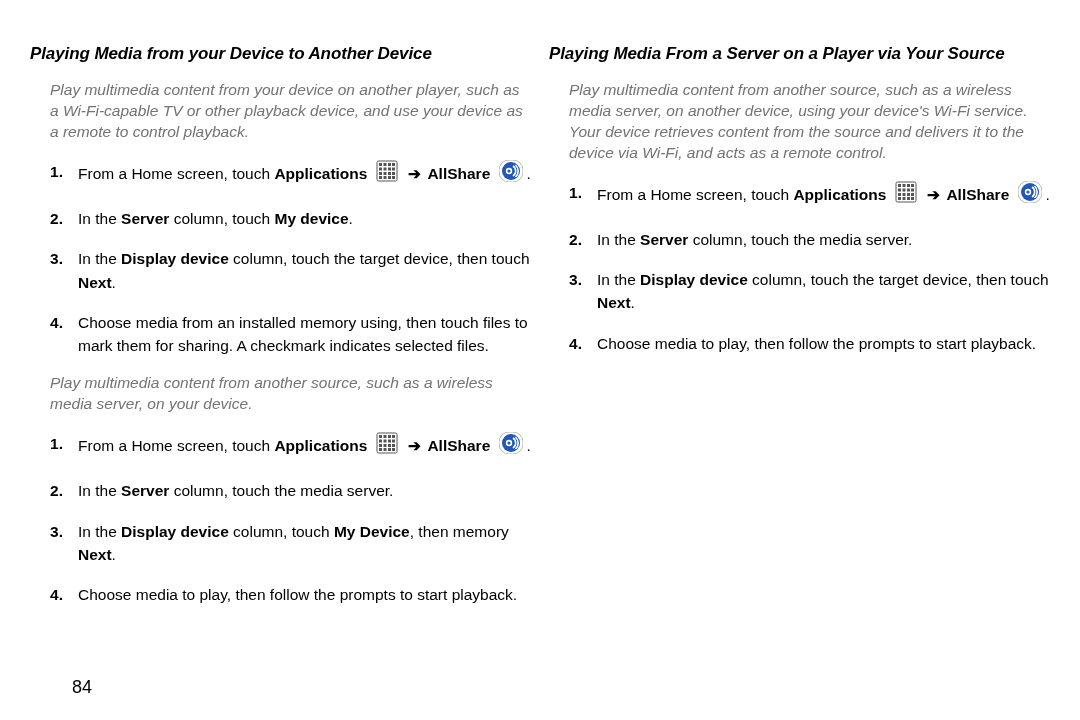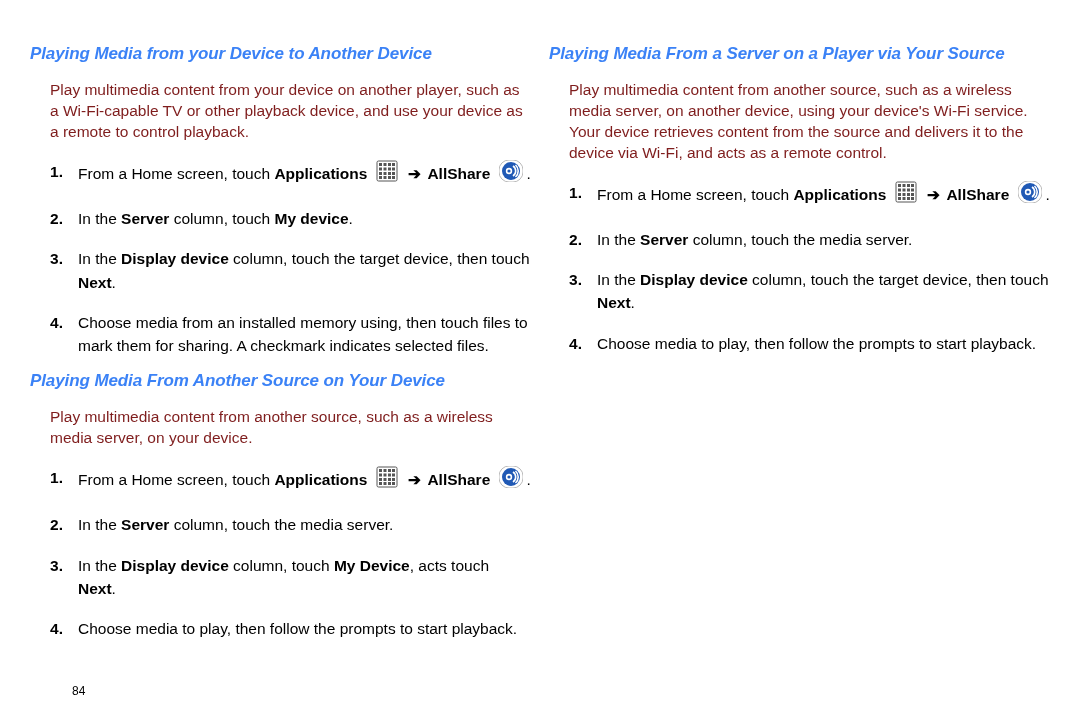--- a/index.html
+++ b/index.html
@@ -18,30 +18,31 @@
       position: relative;
     }
     .column {
       flex: 1 1 50%;
       min-width: 0;
     }
     .sec-heading {
       font-family: "Arial Black", Arial, sans-serif;
       font-weight: 900;
       font-style: italic;
-      color: #3b82f6;
+      color: #000000;
       font-size: 17px;
       margin: 14px 0 10px 0;
       letter-spacing: -0.1px;
     }
     .para {
       font-size: 15.5px;
-      color: #7f1d1d;
+      color: #737373;
       line-height: 1.35;
       margin: 16px 0 14px 20px;
+      font-style: italic;
     }
     ol.steps {
       list-style: none;
       counter-reset: step;
       margin: 0 0 0 20px;
       padding: 0;
     }
     ol.steps > li {
       counter-increment: step;
       position: relative;
@@ -65,21 +66,21 @@
     }
     .arrow {
       display: inline-block;
       font-weight: 700;
       margin: 0 2px;
     }
     .page-number {
       position: absolute;
       bottom: 22px;
       left: 72px;
-      font-size: 12px;
+      font-size: 18px;
       color: #000;
     }
   </style>
 </head>
 <body>
 
 <svg width="0" height="0" style="position:absolute">
   <defs>
     <g id="apps-icon">
       <rect x="1" y="1" width="20" height="20" rx="1.5" fill="#fff" stroke="#555" stroke-width="1"></rect>
@@ -141,21 +142,20 @@
       </li>
       <li>
         <span>In the</span>
         <span class="b">Display device</span>
         <span>column, touch the target device, then touch</span>
         <span class="b">Next</span><span>.</span>
       </li>
       <li>Choose media from an installed memory using, then touch files to mark them for sharing. A checkmark indicates selected files.</li>
     </ol>
 
-    <div class="sec-heading">Playing Media From Another Source on Your Device</div>
     <div class="para">Play multimedia content from another source, such as a wireless media server, on your device.</div>
 
     <ol class="steps">
       <li>
         <span>From a Home screen, touch</span>
         <span class="b">Applications</span>
         <span class="icon-apps"><svg width="22" height="22">
               <use href="#apps-icon"></use>
             </svg></span>
         <span class="arrow">➔</span>
@@ -166,21 +166,21 @@
       </li>
       <li>
         <span>In the</span>
         <span class="b">Server</span>
         <span>column, touch the media server.</span>
       </li>
       <li>
         <span>In the</span>
         <span class="b">Display device</span>
         <span>column, touch</span>
-        <span class="b">My Device</span><span>, acts touch</span>
+        <span class="b">My Device</span><span>, then memory</span>
         <span class="b">Next</span><span>.</span>
       </li>
       <li>Choose media to play, then follow the prompts to start playback.</li>
     </ol>
 
   </div>
 
   <div class="column">
 
     <div class="sec-heading">Playing Media From a Server on a Player via Your Source</div>

